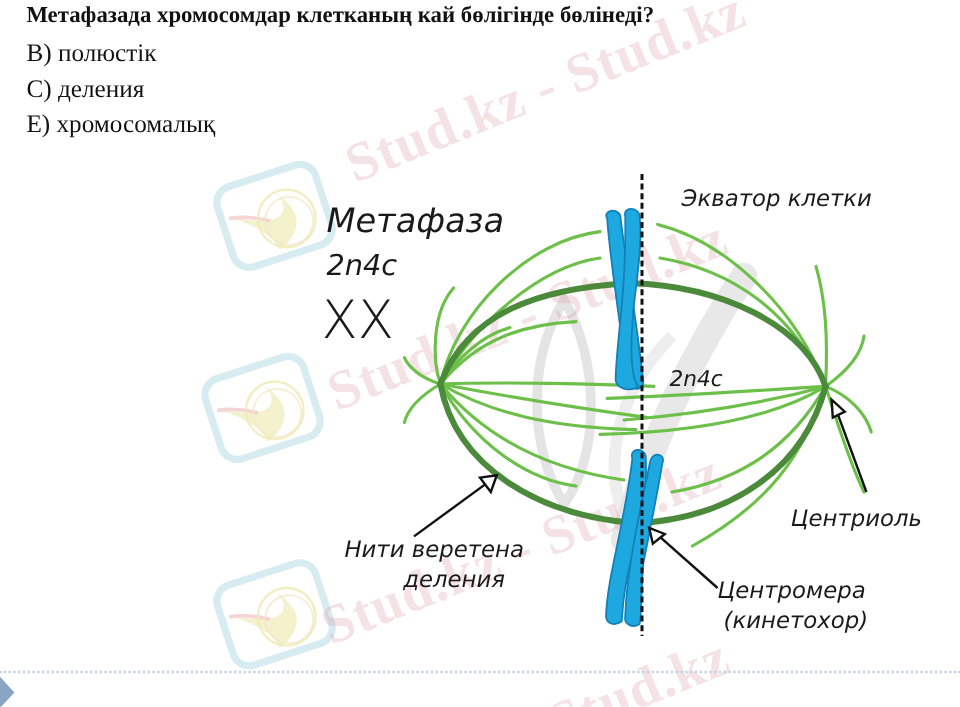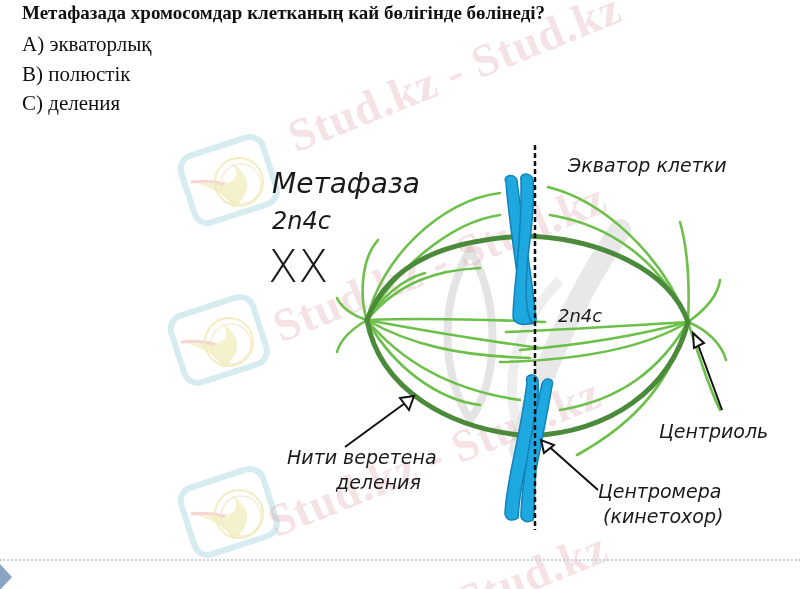--- a/index.html
+++ b/index.html
@@ -60,23 +60,23 @@
     <path d="M560 280 C 520 320, 500 380, 520 430" fill="none" stroke="#e2e2e2" stroke-width="10" opacity="0.6"></path>
   </svg>
   <div class="wm-text" style="left:300px; top:110px; font-size:46px;">Stud.kz - Stud.kz</div>
   <div class="wm-text" style="left:285px; top:300px; font-size:46px;">Stud.kz - Stud.kz</div>
   <div class="wm-text" style="left:280px; top:495px; font-size:46px;">Stud.kz - Stud.kz</div>
   <div class="wm-text" style="left:470px; top:575px; font-size:46px;">Stud.kz</div>
 </div>
 
 <div class="question">Метафазада хромосомдар клетканың кай бөлігінде бөлінеді?</div>
 <div class="options">
-  <div class="option">A) экваторлық</div>
   <div class="option">B) полюстік</div>
   <div class="option">C) деления</div>
+  <div class="option">E) хромосомалық</div>
 </div>
 
 <svg class="diagram" width="800" height="589" viewBox="0 0 800 589">
 
   <g fill="none" stroke="#6cc04a" stroke-width="2.6" stroke-linecap="round">
 
     <path d="M367 320 C 380 260, 440 200, 500 193"></path>
     <path d="M367 320 C 395 270, 450 222, 500 215"></path>
     <path d="M367 320 C 400 280, 440 270, 480 268"></path>
     <path d="M367 320 C 380 300, 400 280, 425 273"></path>

